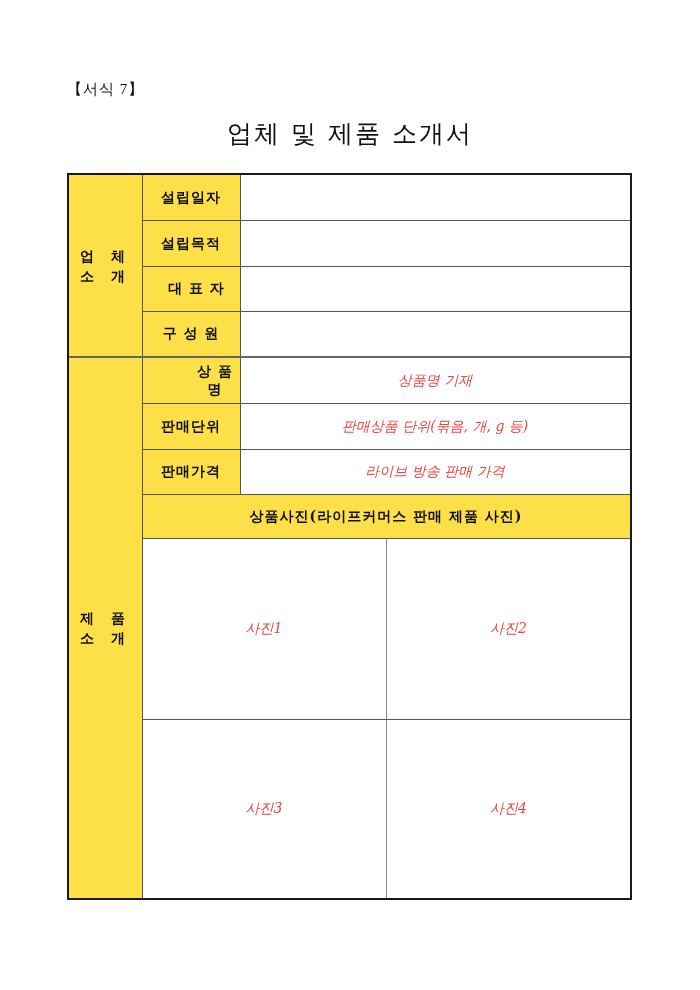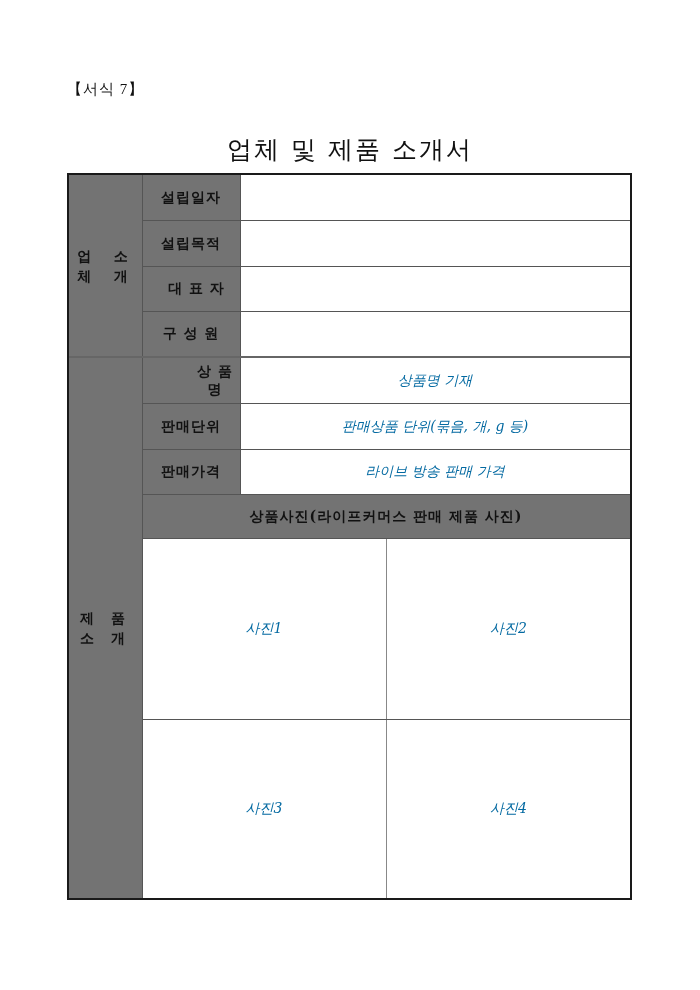--- a/index.html
+++ b/index.html
@@ -1,44 +1,44 @@
 <!DOCTYPE html>
 <html><head>
 <meta charset="utf-8">
 <style>
   html, body { margin: 0; padding: 0; background: #ffffff; }
   body { width: 700px; height: 990px; position: relative; overflow: hidden;
          font-family: "DejaVu Serif", "Liberation Serif", serif; color: #111; }
   .form-label { position: absolute; left: 67px; top: 80px; font-size: 15px;
                 font-family: "Liberation Serif", "DejaVu Serif", serif; letter-spacing: 1px; }
-  .doc-title { position: absolute; left: 0; width: 700px; top: 133px; text-align: center;
+  .doc-title { position: absolute; left: 0; width: 700px; top: 117px; text-align: center;
                font-size: 25px; letter-spacing: 2px; font-family: "DejaVu Serif", serif; }
   .sheet { position: absolute; left: 67px; top: 173px; width: 565px; height: 727px;
            border: 2px solid #1a1a1a; box-sizing: border-box; }
   .cell { position: absolute; box-sizing: border-box; display: flex;
           align-items: center; justify-content: center; text-align: center; }
-  .shade { background: #737373; }
+  .shade { background: #fde047; }
   .head { font-weight: bold; font-size: 14px; letter-spacing: 1px; }
   .group { font-weight: bold; font-size: 14px; line-height: 20px; letter-spacing: 6px; }
-  .hint { color: #0369a1; font-style: italic; font-size: 14px;
+  .hint { color: #ef4444; font-style: italic; font-size: 14px;
           font-family: "DejaVu Serif", serif; }
   .value { font-size: 14px; letter-spacing: 1px; }
   .hline { position: absolute; height: 0; border-top: 1px solid #555; }
   .hline.thick { border-top: 2px solid #666; }
   .vline { position: absolute; width: 0; border-left: 1px solid #555; }
 </style>
 </head>
 <body>
 
 <div class="form-label">【서식 7】</div>
 <div class="doc-title">업체 및 제품 소개서</div>
 
 <div class="sheet">
 
-  <div class="cell shade group" style="left:0; top:0; width:73px; height:181px; flex-direction:row;">
+  <div class="cell shade group" style="left:0; top:0; width:73px; height:181px; flex-direction:column;">
     <span>업 체</span>
     <span>소 개</span>
   </div>
 
   <div class="cell shade head" style="left:73px; top:0; width:98px; height:45px;">설립일자</div>
   <div class="cell value" style="left:171px; top:0; width:390px; height:45px;"></div>
 
   <div class="cell shade head" style="left:73px; top:46px; width:98px; height:45px;">설립목적</div>
   <div class="cell value" style="left:171px; top:46px; width:390px; height:45px;"></div>
 

